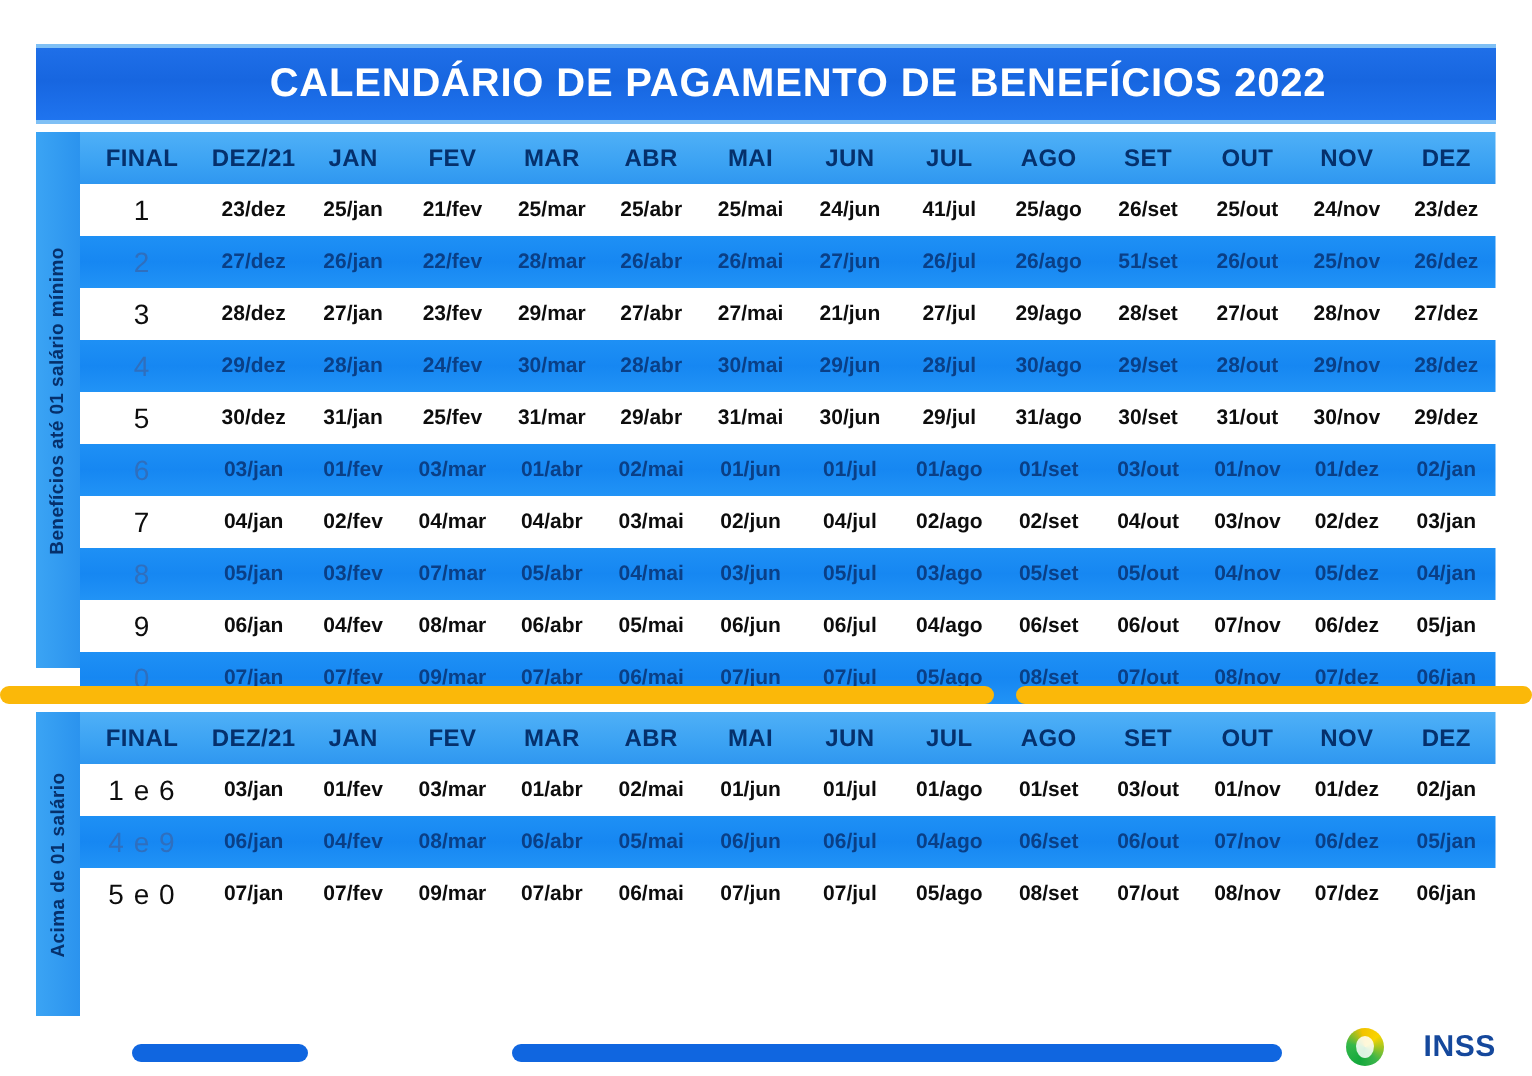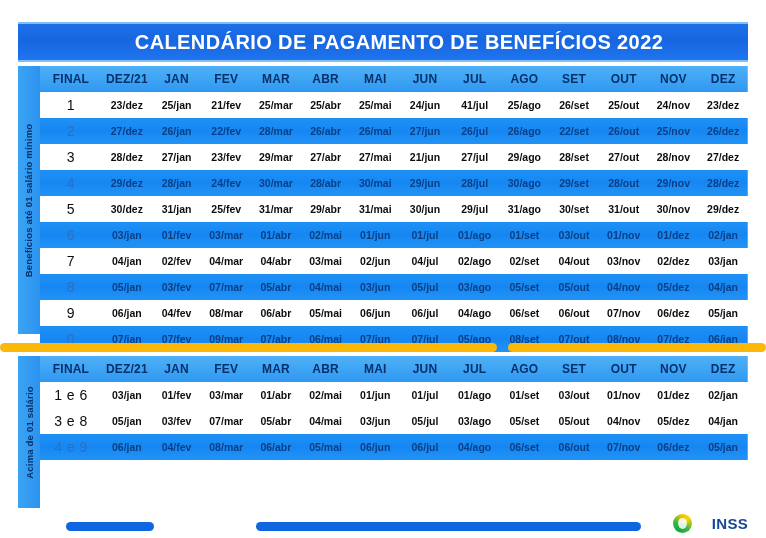--- a/index.html
+++ b/index.html
@@ -223,21 +223,21 @@
           <td class="final-cell">2</td>
           <td>27/dez</td>
           <td>26/jan</td>
           <td>22/fev</td>
           <td>28/mar</td>
           <td>26/abr</td>
           <td>26/mai</td>
           <td>27/jun</td>
           <td>26/jul</td>
           <td>26/ago</td>
-          <td>22/set</td>
+          <td>51/set</td>
           <td>26/out</td>
           <td>25/nov</td>
           <td>26/dez</td>
         </tr>
         <tr class="row-odd">
           <td class="final-cell">3</td>
           <td>28/dez</td>
           <td>27/jan</td>
           <td>23/fev</td>
           <td>29/mar</td>
@@ -403,52 +403,52 @@
           <td>02/mai</td>
           <td>01/jun</td>
           <td>01/jul</td>
           <td>01/ago</td>
           <td>01/set</td>
           <td>03/out</td>
           <td>01/nov</td>
           <td>01/dez</td>
           <td>02/jan</td>
         </tr>
-        <tr class="row-odd">
-          <td class="final-cell">3 e 8</td>
-          <td>05/jan</td>
-          <td>03/fev</td>
-          <td>07/mar</td>
-          <td>05/abr</td>
-          <td>04/mai</td>
-          <td>03/jun</td>
-          <td>05/jul</td>
-          <td>03/ago</td>
-          <td>05/set</td>
-          <td>05/out</td>
-          <td>04/nov</td>
-          <td>05/dez</td>
-          <td>04/jan</td>
-        </tr>
         <tr class="row-even">
           <td class="final-cell">4 e 9</td>
           <td>06/jan</td>
           <td>04/fev</td>
           <td>08/mar</td>
           <td>06/abr</td>
           <td>05/mai</td>
           <td>06/jun</td>
           <td>06/jul</td>
           <td>04/ago</td>
           <td>06/set</td>
           <td>06/out</td>
           <td>07/nov</td>
           <td>06/dez</td>
           <td>05/jan</td>
         </tr>
+        <tr class="row-odd">
+          <td class="final-cell">5 e 0</td>
+          <td>07/jan</td>
+          <td>07/fev</td>
+          <td>09/mar</td>
+          <td>07/abr</td>
+          <td>06/mai</td>
+          <td>07/jun</td>
+          <td>07/jul</td>
+          <td>05/ago</td>
+          <td>08/set</td>
+          <td>07/out</td>
+          <td>08/nov</td>
+          <td>07/dez</td>
+          <td>06/jan</td>
+        </tr>
       </tbody>
   </table>
 </div>
 
 <div class="bottom-bar" id="bottom-bar-left"></div>
 <div class="bottom-bar" id="bottom-bar-right"></div>
 
 <div id="inss-logo">
   <div class="logo-mark"></div>
   <div class="logo-text">INSS</div>

